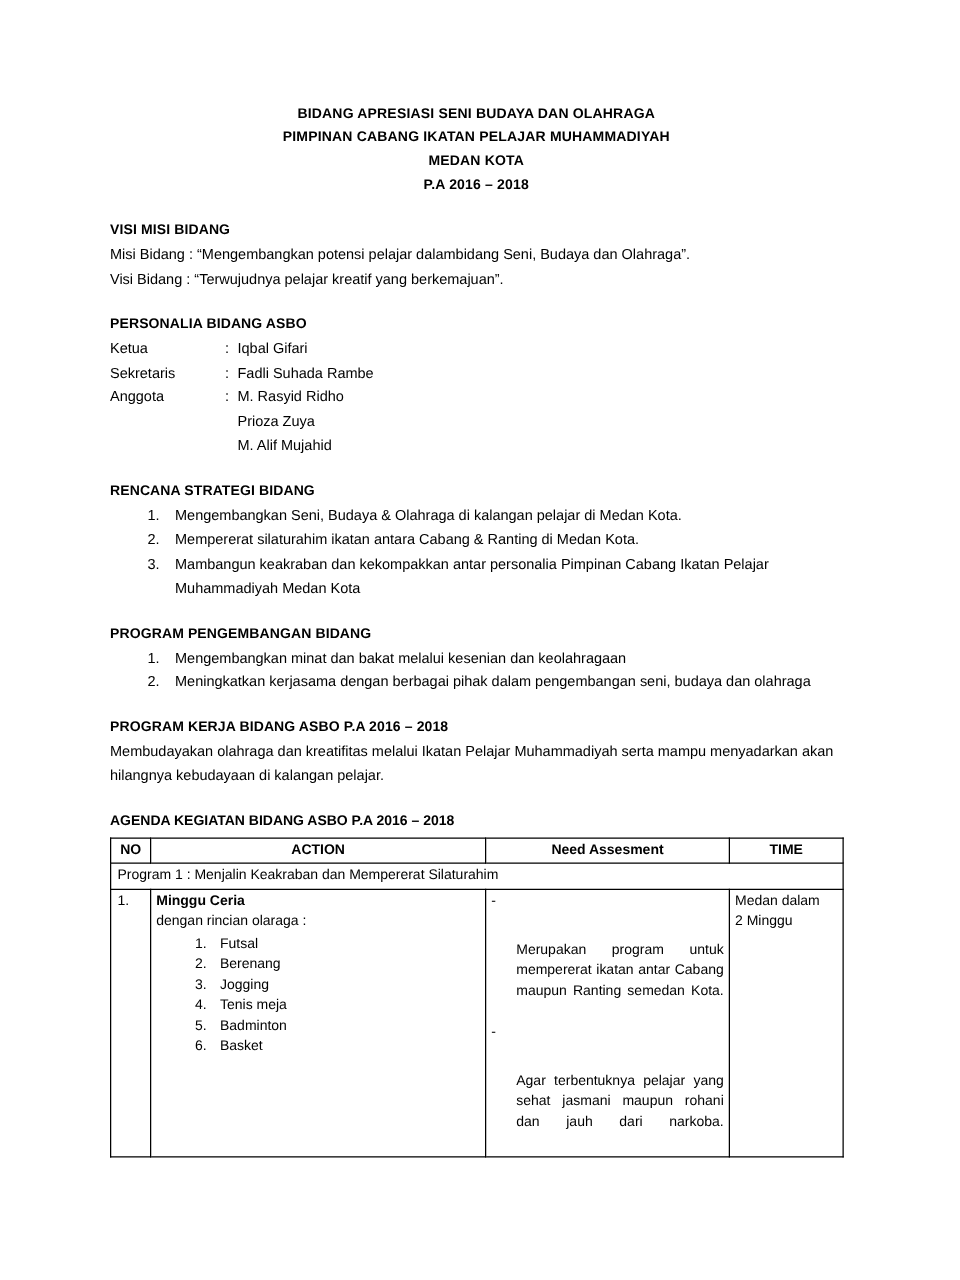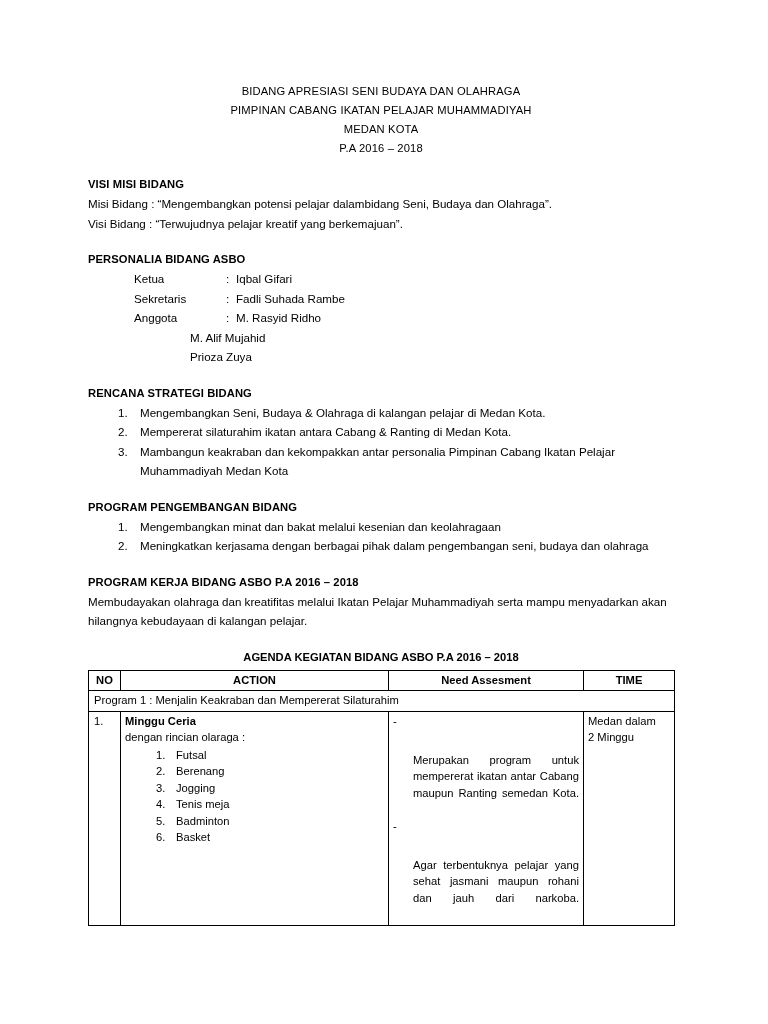--- a/index.html
+++ b/index.html
@@ -26,21 +26,21 @@
   .content {
     position: absolute;
     left: 88px;
     top: 82px;
     width: 586px;
   }
 
   
   .doc-title {
     text-align: center;
-    font-weight: normal;
+    font-weight: bold;
     font-size: 11.2px;
     line-height: 19px;
     letter-spacing: 0.15px;
   }
   .doc-title div { white-space: nowrap; }
 
   
   .section { margin-top: 17px; }
   .sec-heading {
     font-weight: bold;
@@ -51,21 +51,20 @@
   .sec-line {
     font-size: 11.6px;
     line-height: 19.5px;
   }
 
   
   .pers-row {
     font-size: 11.6px;
     line-height: 19.5px;
     display: flex;
-    margin-left: 46px;
   }
   .pers-label { width: 92px; flex: 0 0 92px; }
   .pers-colon { width: 10px; flex: 0 0 10px; }
   .pers-value { flex: 1 1 auto; }
   .pers-cont { padding-left: 102px; font-size: 11.6px; line-height: 19.5px; }
 
   
   .olist { margin: 0; padding: 0; }
   .olist-item {
     display: flex;
@@ -80,21 +79,20 @@
   }
   .olist-text { flex: 1 1 auto; }
 
   
   .tbl-heading {
     font-weight: bold;
     font-size: 11.2px;
     line-height: 19px;
     margin-top: 17px;
     margin-bottom: 3px;
-    text-align: center;
   }
   table.agenda {
     border-collapse: collapse;
     width: 586px;
     table-layout: fixed;
   }
   table.agenda td, table.agenda th {
     border: 1px solid #000000;
     vertical-align: top;
     padding: 1px 4px 2px 4px;
@@ -183,22 +181,22 @@
         <span class="pers-colon">:</span>
         <span class="pers-value">Fadli Suhada Rambe</span>
       </div>
 
       <div class="pers-row">
         <span class="pers-label">Anggota</span>
         <span class="pers-colon">:</span>
         <span class="pers-value">M. Rasyid Ridho</span>
       </div>
 
+      <div class="pers-cont">Prioza Zuya</div>
       <div class="pers-cont">M. Alif Mujahid</div>
-      <div class="pers-cont">Prioza Zuya</div>
     </div>
 
     <div class="section">
       <div class="sec-heading">RENCANA STRATEGI BIDANG</div>
       <div class="olist">
         <div class="olist-item">
           <span class="olist-num">1.</span>
           <span class="olist-text">Mengembangkan Seni, Budaya &amp; Olahraga di kalangan pelajar di Medan Kota.</span>
         </div>
         <div class="olist-item">

